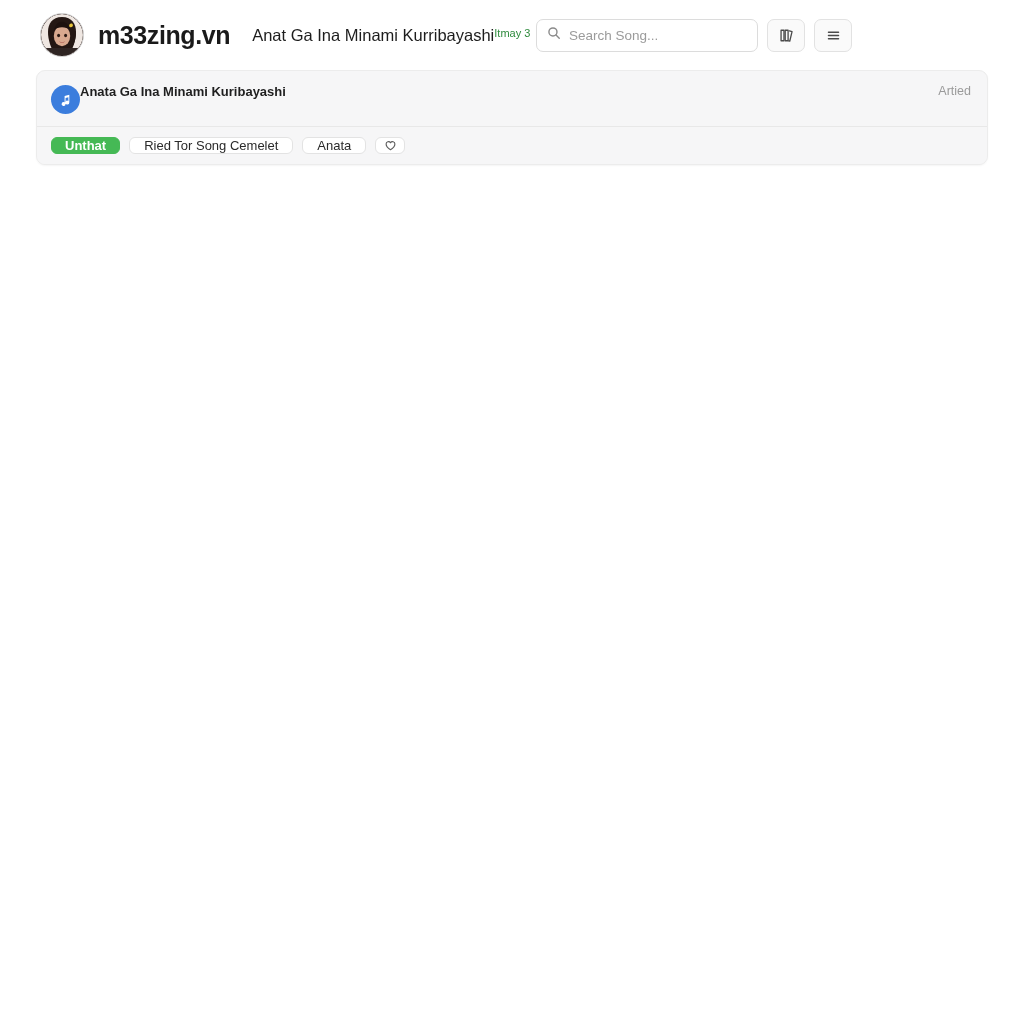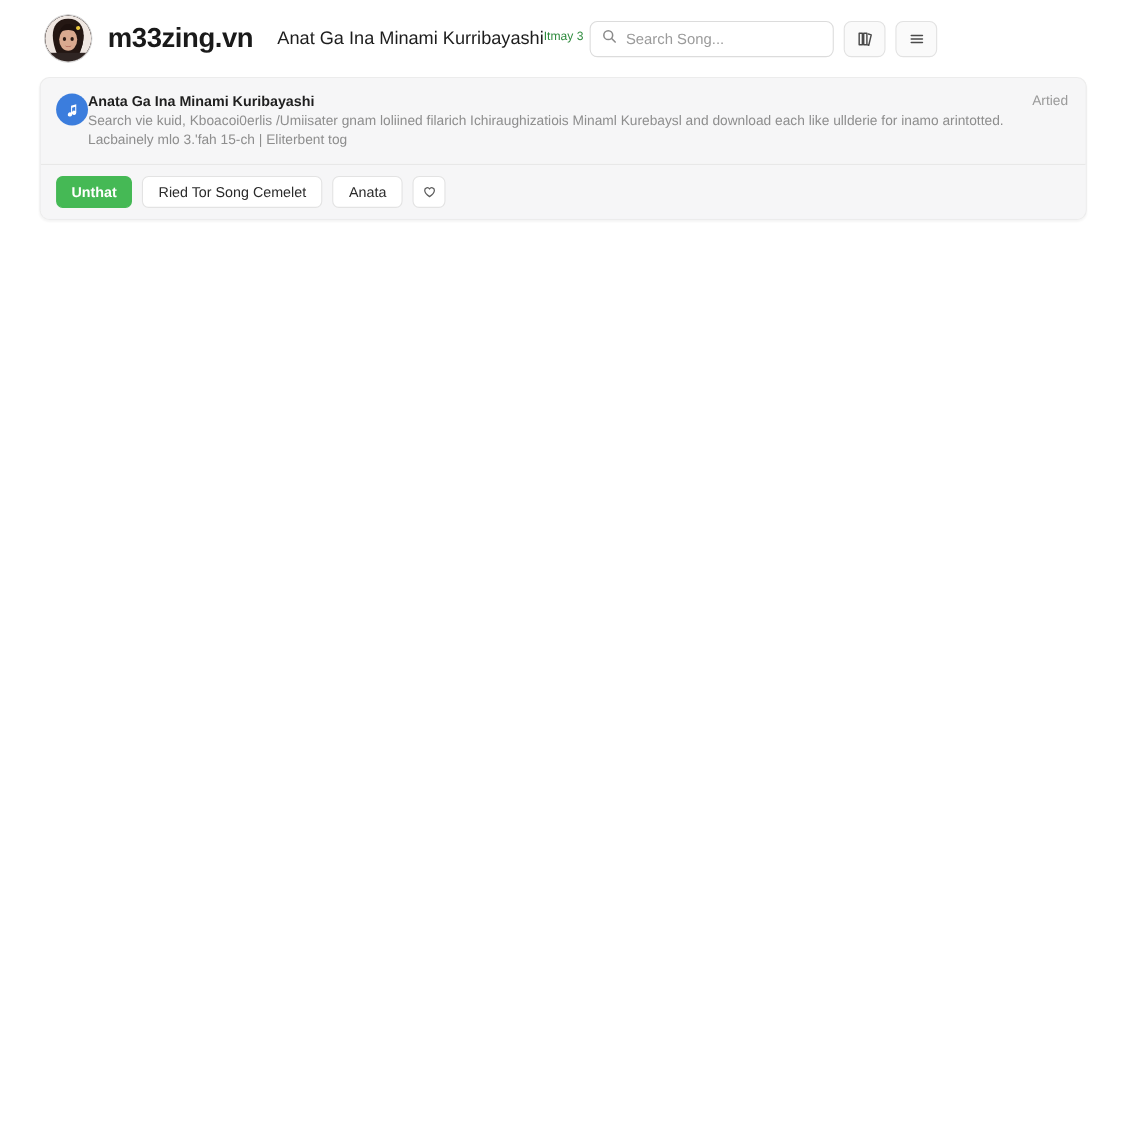--- a/index.html
+++ b/index.html
@@ -196,21 +196,21 @@
     border-top: 1px solid #e8e8e8;
     padding: 10px 14px;
     display: flex;
     align-items: center;
     gap: 9px;
     background: #f6f6f7;
   }
 
   .btn {
     box-sizing: border-box;
-    height: 29px;
+    height: 17px;
     border-radius: 6px;
     font-family: "Liberation Sans", sans-serif;
     font-size: 13px;
     display: inline-flex;
     align-items: center;
     justify-content: center;
     cursor: pointer;
     white-space: nowrap;
     padding: 0 14px;
   }
@@ -313,24 +313,20 @@
     <div class="card-body">
 
       <div class="song-badge">
         <svg width="14" height="14" viewBox="0 0 16 16" fill="currentColor" aria-hidden="true">
           <path d="M11.8 2.1 6.4 3.5v7.2a2.2 2.2 0 1 0 1.1 1.9V5.6l3.2-.85v4.3a2.2 2.2 0 1 0 1.1 1.9z"></path>
         </svg>
       </div>
 
       <div class="card-text">
         <div class="card-title">Anata Ga Ina Minami Kuribayashi</div>
-        <div class="card-desc">
-          <span>Search vie kuid, Kboacoi0erlis /Umiisater gnam loliined filarich Ichiraughizatiois Minaml Kurebaysl and download each like ullderie for inamo arintotted.</span>
-          <span class="line2">Lacbainely mlo 3.'fah 15-ch | Eliterbent tog</span>
-        </div>
       </div>
 
       <div class="card-tag">Artied</div>
     </div>
 
     <div class="card-actions">
       <div class="btn btn-primary">Unthat</div>
       <div class="btn btn-default">Ried Tor Song Cemelet</div>
       <div class="btn btn-default">Anata</div>
       <div class="btn btn-icon">

